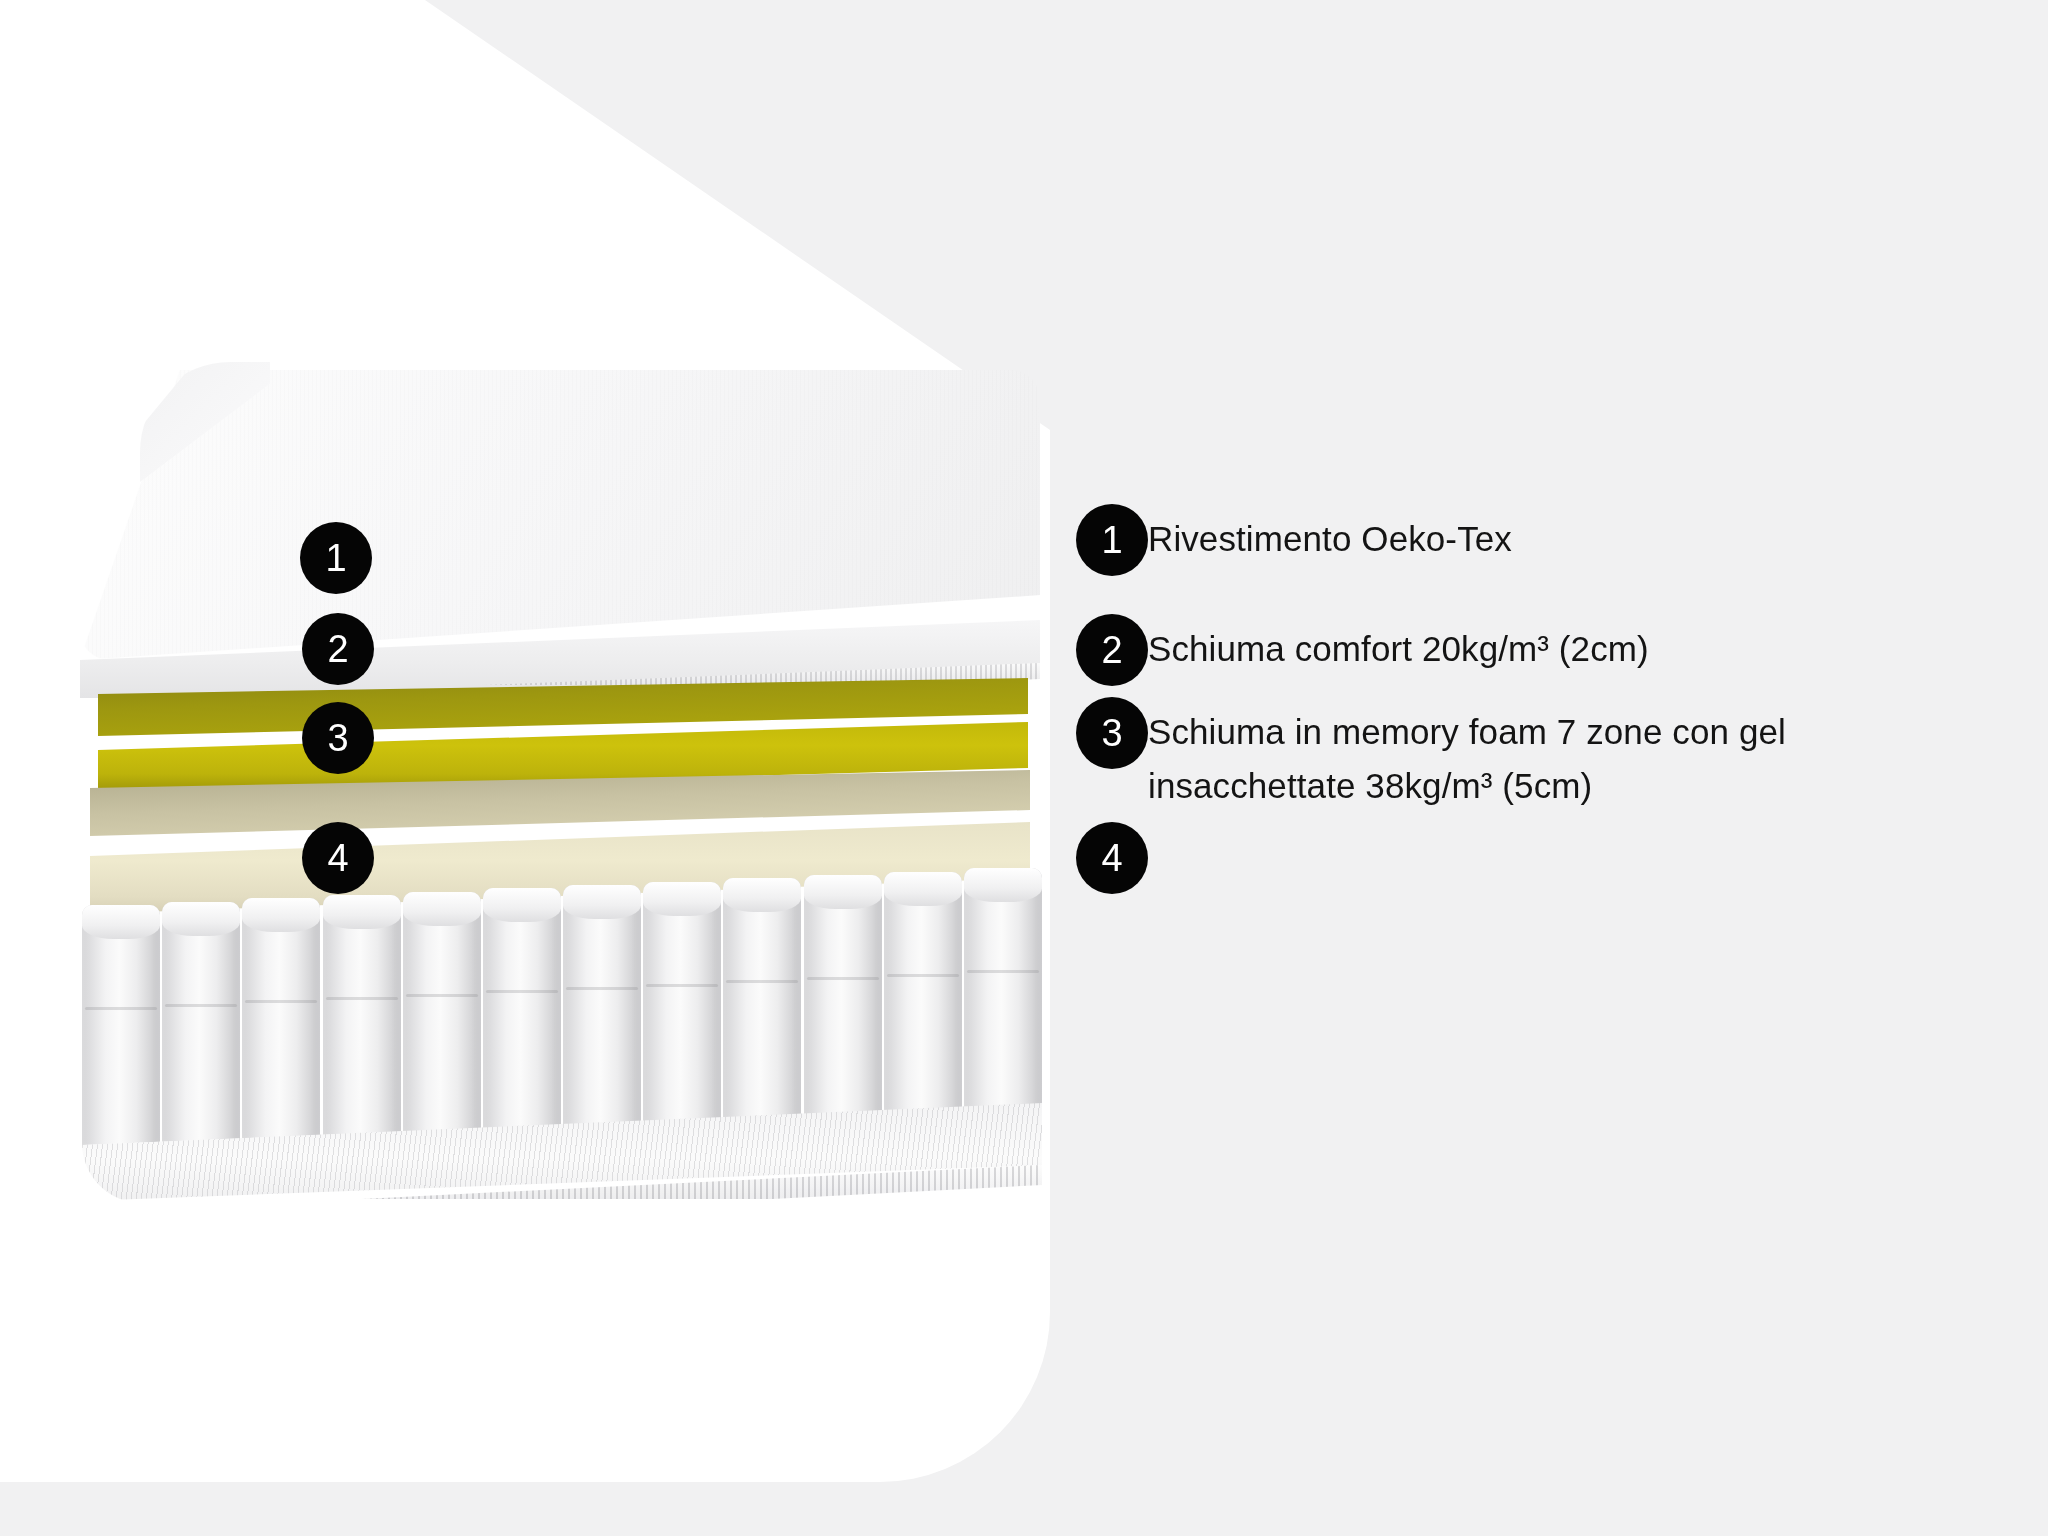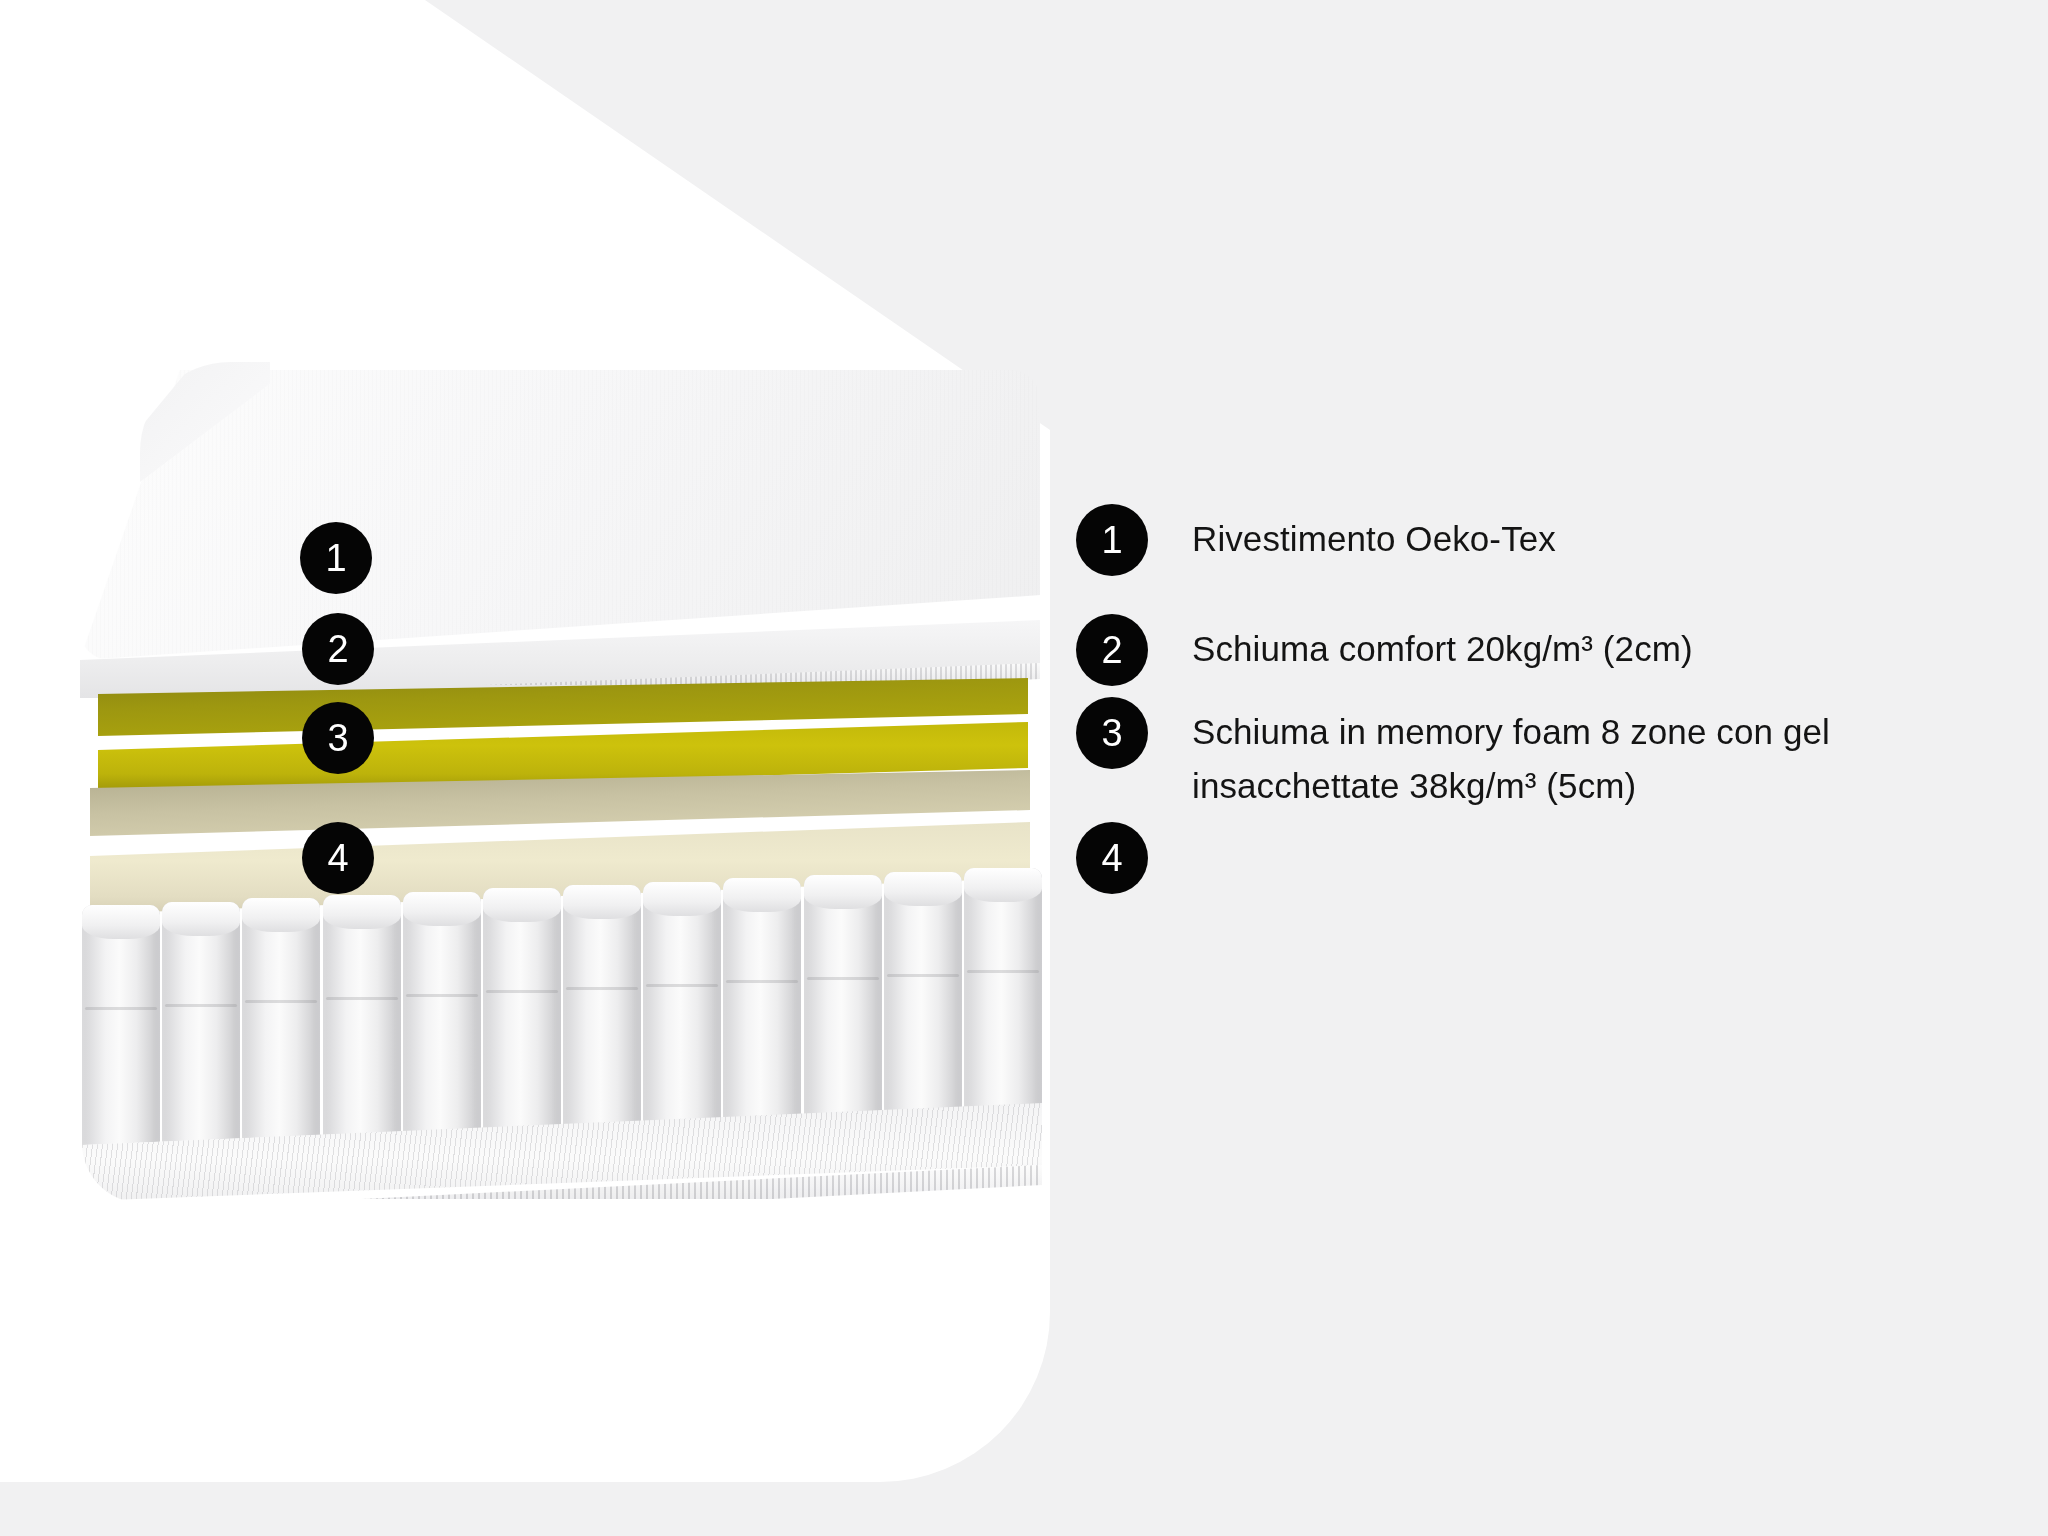--- a/index.html
+++ b/index.html
@@ -148,21 +148,20 @@
     position:absolute; left:0; display:flex; align-items:flex-start;
   }
   .legend-row .badge-static{
     position:relative; flex:0 0 auto;
     width:72px; height:72px; border-radius:50%;
     background:#050505; color:#fff;
     display:flex; align-items:center; justify-content:center;
     font-size:38px; line-height:1;
   }
   .legend-row .legend-text{
-    margin-left:44px;
     font-size:35px;
     line-height:54px;
     color:#141414;
     font-weight:400;
     letter-spacing:.1px;
     padding-top:8px;
     max-width:690px;
   }
   .legend-text .ln{ display:block; white-space:nowrap; }
 </style>
@@ -227,21 +226,21 @@
   <div class="legend-row" style="top:124px;">
     <div class="badge-static">2</div>
     <div class="legend-text">
       <span class="ln">Schiuma comfort 20kg/m³ (2cm)</span>
     </div>
   </div>
 
   <div class="legend-row" style="top:207px;">
     <div class="badge-static">3</div>
     <div class="legend-text">
-      <span class="ln">Schiuma in memory foam 8 zone con gel</span>
+      <span class="ln">Schiuma in memory foam 7 zone con gel</span>
       <span class="ln">insacchettate 38kg/m³ (5cm)</span>
     </div>
   </div>
 
   <div class="legend-row" style="top:332px;">
     <div class="badge-static">4</div>
   </div>
 
 </div>
 

